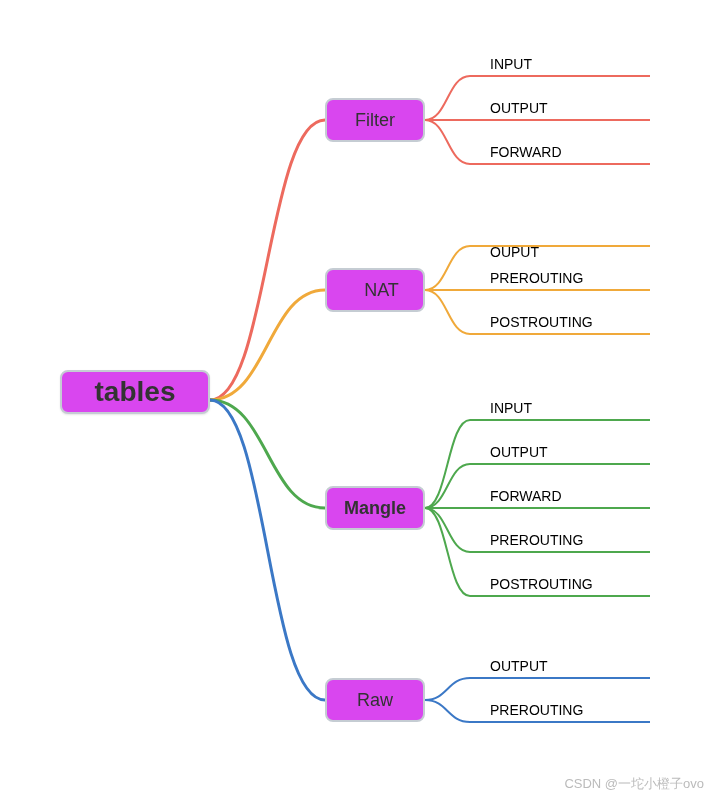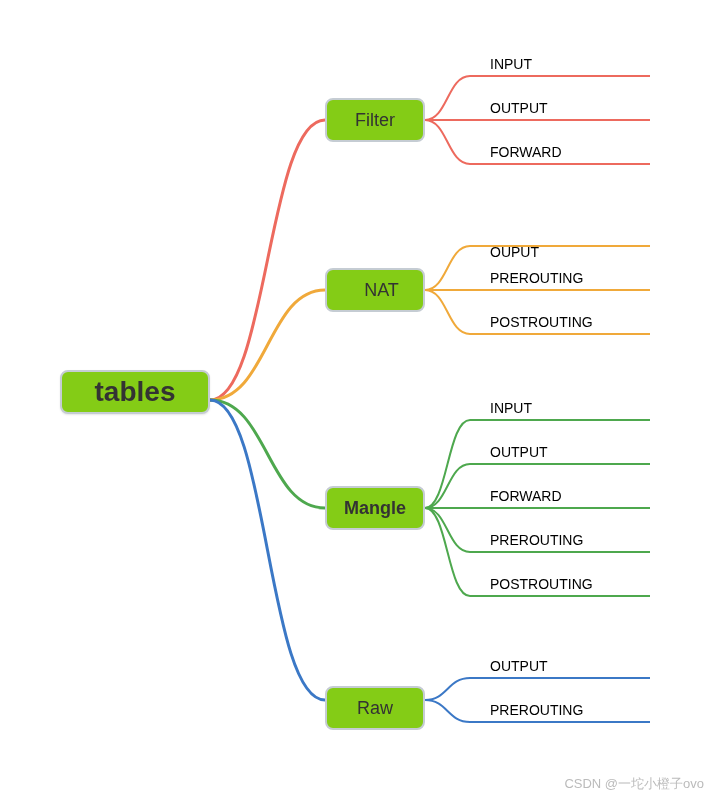--- a/index.html
+++ b/index.html
@@ -11,21 +11,21 @@
     background: #fff;
     position: relative;
   }
   svg {
     position: absolute;
     top: 0;
     left: 0;
   }
   .node {
     position: absolute;
-    background: #84cc16;
+    background: #d946ef;
     border: 2px solid;
     border-radius: 8px;
     display: flex;
     align-items: center;
     justify-content: center;
     box-sizing: border-box;
     color: #333;
   }
   .root {
     left: 60px;
@@ -112,20 +112,20 @@
     <div class="leaf" style="left: 490px; top: 270px;">PREROUTING</div>
     <div class="leaf" style="left: 490px; top: 314px;">POSTROUTING</div>
     <div class="node mid" style="left: 325px; top: 486px; font-weight: bold;">
       <span>Mangle</span>
     </div>
     <div class="leaf" style="left: 490px; top: 400px;">INPUT</div>
     <div class="leaf" style="left: 490px; top: 444px;">OUTPUT</div>
     <div class="leaf" style="left: 490px; top: 488px;">FORWARD</div>
     <div class="leaf" style="left: 490px; top: 532px;">PREROUTING</div>
     <div class="leaf" style="left: 490px; top: 576px;">POSTROUTING</div>
-    <div class="node mid" style="left: 325px; top: 678px; margin-top: 8px;">
+    <div class="node mid" style="left: 325px; top: 678px;">
       <span>Raw</span>
     </div>
     <div class="leaf" style="left: 490px; top: 658px;">OUTPUT</div>
     <div class="leaf" style="left: 490px; top: 702px;">PREROUTING</div>
   </div>
 
 <div class="watermark">CSDN @一坨小橙子ovo</div>
 
 </body></html>

